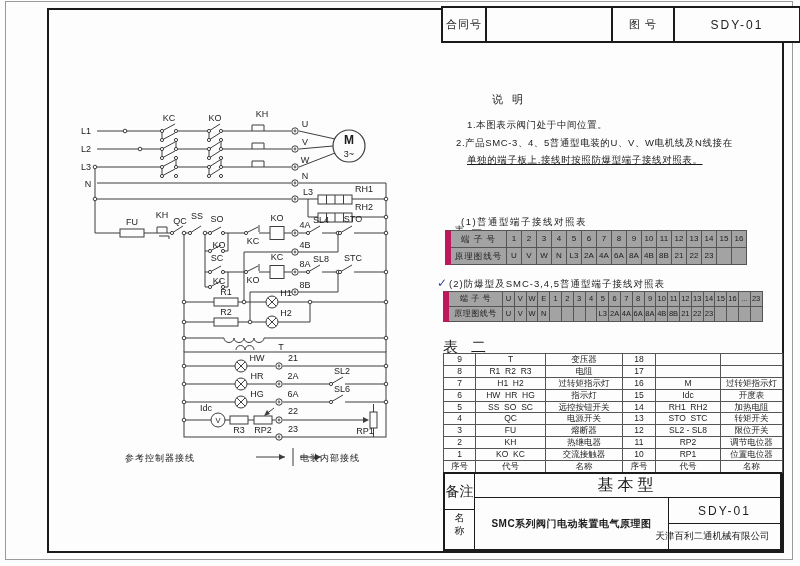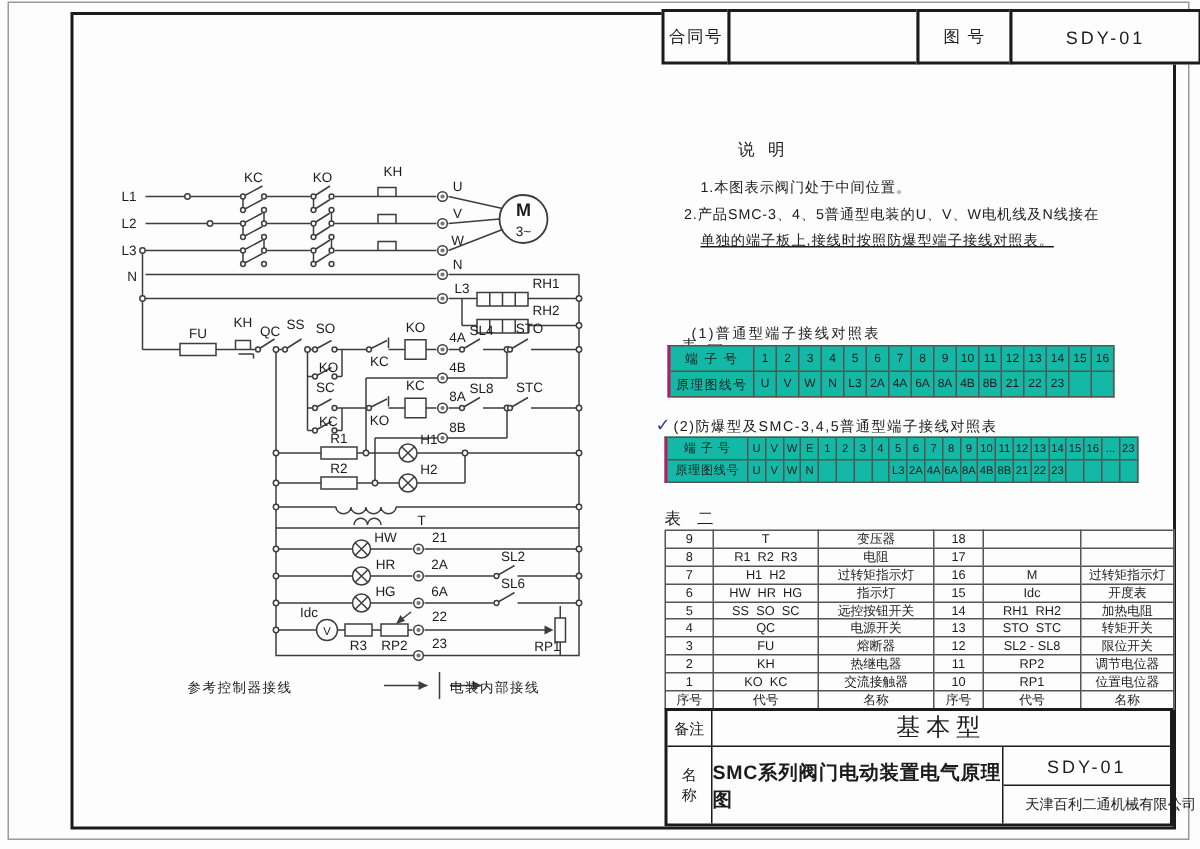--- a/index.html
+++ b/index.html
@@ -19,51 +19,51 @@
   
   .note-title{left:492px;top:92px;font-size:11px;letter-spacing:3px;}
   .nline{font-size:9.5px;letter-spacing:0.6px;white-space:nowrap;}
   .nl1{left:456px;top:119px;margin-left:11px;} .nl2{left:456px;top:137px;} .nl3{left:467px;top:154px;text-decoration:underline;}
 
   
   .t1-title{left:454px;top:200px;font-size:10.5px;letter-spacing:2px;margin-top:24px;}
   .t1-sub1{left:461px;top:216px;font-size:9.5px;letter-spacing:1.5px;}
   .checkline{left:437px;top:276px;font-size:9.5px;letter-spacing:1px;white-space:nowrap;}
   .chk{color:#2a3f9f;font-size:12px;font-weight:bold;margin-right:1px;}
-  .strip{border-top:1px solid #555;border-left:2px solid #be185d;background:#14b8a6;}
+  .strip{border-top:1px solid #555;border-left:6px solid #be185d;background:#a3a3a3;}
   .srow{display:flex;}
   .scells{display:flex;}
   .slabel,.tcell{box-sizing:border-box;border-right:1px solid #555;border-bottom:1px solid #555;
                  text-align:center;overflow:hidden;white-space:nowrap;}
   .strip1{left:445px;top:230px;}
   .strip1 .slabel{width:56px;height:17px;line-height:16px;font-size:8.5px;letter-spacing:1px;}
   .strip1 .tcell{width:15px;height:17px;line-height:16px;font-size:8px;}
   .strip2{left:443px;top:291px;}
   .strip2 .slabel{width:54px;height:15px;line-height:14px;font-size:8px;letter-spacing:0.5px;}
   .strip2 .tcell{width:11.8px;height:15px;line-height:14px;font-size:7.5px;}
 
   
-  .t2-title{left:443px;top:338px;font-size:11px;letter-spacing:2px;font-family:Liberation Mono, monospace;}
+  .t2-title{left:443px;top:338px;font-size:15px;letter-spacing:2px;font-family:Liberation Mono, monospace;}
   .t2grid{left:443px;top:353px;display:grid;grid-template-columns:32px 70px 77px 33px 65px 62px;
           border-left:1px solid #555;border-bottom:1px solid #555;background:#fdfdfd;}
   .t2cell{box-sizing:border-box;border-right:1px solid #555;border-top:1px solid #555;
           height:11.9px;line-height:10.5px;font-size:8.5px;text-align:center;
           white-space:pre;overflow:hidden;}
 
   
   .tblock{left:443px;top:472px;width:339px;height:79px;border:2px solid #1b1b1b;box-sizing:border-box;background:#fdfdfd;}
   .tbc{position:absolute;box-sizing:border-box;display:flex;align-items:center;justify-content:center;}
-  .tb-remark-l{left:0;top:0;width:30px;height:24px;border-right:1.5px solid #1b1b1b;border-bottom:1.5px solid #1b1b1b;font-size:10px;}
+  .tb-remark-l{left:0;top:0;width:30px;height:36px;border-right:1.5px solid #1b1b1b;border-bottom:1.5px solid #1b1b1b;font-size:14px;}
   .tb-remark-v{left:30px;top:0;width:305px;height:24px;border-bottom:1.5px solid #1b1b1b;font-size:16px;letter-spacing:4px;}
   .tb-name-l{left:0;top:24px;width:30px;height:51px;border-right:1.5px solid #1b1b1b;font-size:10px;}
   .tb-name-l span{display:block;width:12px;word-break:break-all;line-height:13px;text-align:center;}
   .tb-name-v{left:30px;top:24px;width:194px;height:51px;border-right:1.5px solid #1b1b1b;
-             font-size:13px;font-weight:bold;letter-spacing:0.5px;}
+             font-size:10px;font-weight:bold;letter-spacing:0.5px;}
   .tb-code{left:224px;top:24px;width:111px;height:26px;border-bottom:1.5px solid #1b1b1b;font-size:12px;letter-spacing:2px;}
-  .tb-co{left:240px;top:50px;width:111px;height:25px;font-size:9.5px;white-space:nowrap;}
+  .tb-co{left:212px;top:50px;width:111px;height:25px;font-size:9.5px;white-space:nowrap;}
 
   
   .schematic{left:55px;top:100px;width:385px;height:375px;}
   .schematic text{fill:#1c1c1c;font-size:9px;text-anchor:middle;font-family:"Liberation Sans","DejaVu Sans",sans-serif;}
   .schematic text.big{font-size:12px;font-weight:bold;}
   .schematic text.sm{font-size:7.5px;}
   .schematic text.cn{font-size:9px;letter-spacing:1px;}
 </style>
 </head>
 <body>

